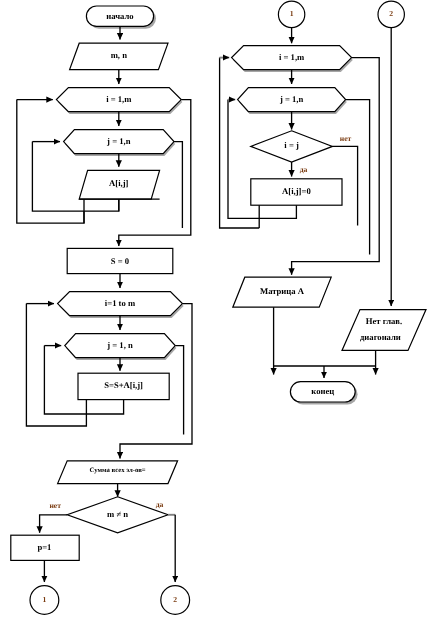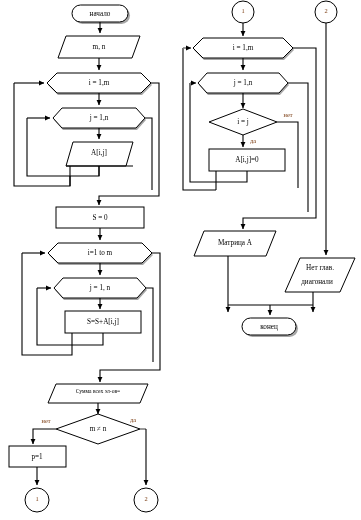--- a/index.html
+++ b/index.html
@@ -13,20 +13,21 @@
     font-family: "Liberation Serif", serif;
     overflow: hidden;
     position: relative;
   }
   #flowchart-root {
     position: absolute;
     top: 0;
     left: 0;
     width: 361px;
     height: 520px;
+    font-weight: bold;
   }
   svg {
     display: block;
   }
   .shape {
     fill: #ffffff;
     stroke: #000000;
     stroke-width: 1;
   }
   .shadow {

